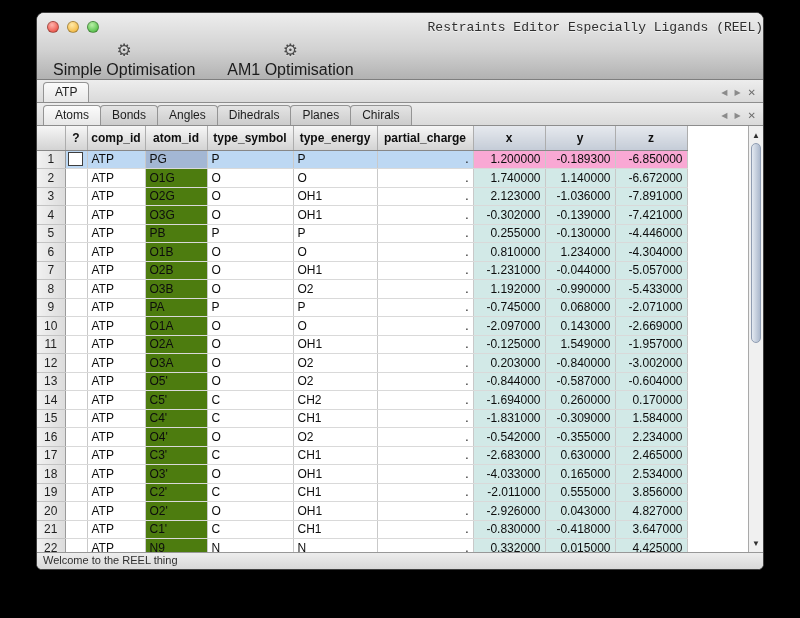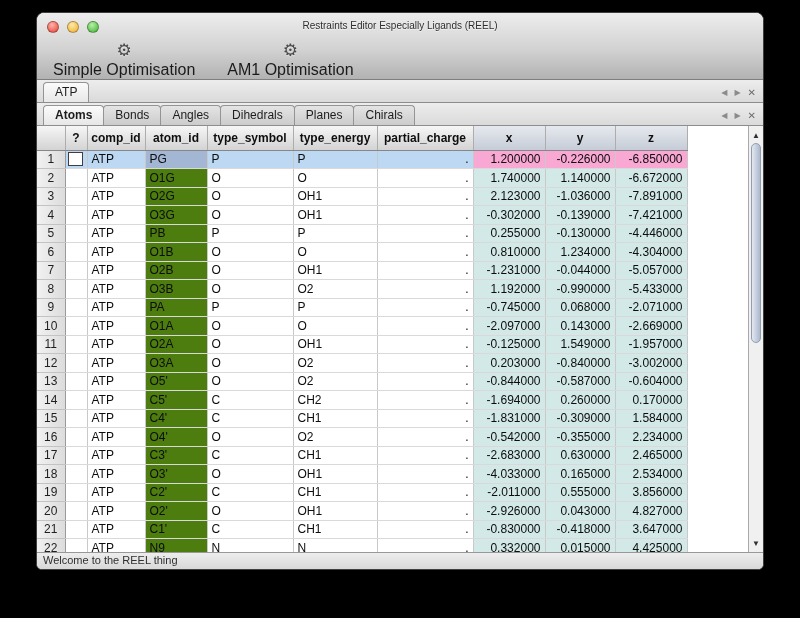--- a/index.html
+++ b/index.html
@@ -19,42 +19,42 @@
     background:linear-gradient(#ededed,#d2d2d2 55%,#b2b2b2);
     border-bottom:1px solid #7f7f7f;
   }
   .titlebar{height:26px;position:relative;}
   .traffic{position:absolute;left:10px;top:8px;display:flex;gap:8px;}
   .tl{width:12px;height:12px;border-radius:50%;box-sizing:border-box;border:1px solid rgba(0,0,0,.3);}
   .tl.red{background:radial-gradient(circle at 4px 3px,#ffb3ac,#ee6156 70%);}
   .tl.yellow{background:radial-gradient(circle at 4px 3px,#ffe9a8,#f5bf4f 70%);}
   .tl.green{background:radial-gradient(circle at 4px 3px,#b9f0a8,#61c554 70%);}
   .title{
-    position:absolute;left:0;right:0;top:7px;text-align:center;
-    font-size:10px;color:#2e2e2e;text-shadow:0 1px 0 rgba(255,255,255,.55);
+    position:absolute;left:0;right:0;top:7px;text-align:right;
+    font-size:13px;color:#2e2e2e;text-shadow:0 1px 0 rgba(255,255,255,.55);font-family:Liberation Mono, monospace;
   }
   .toolbar{display:flex;gap:16px;padding:2px 0 0 8px;}
   .tbitem{display:flex;flex-direction:column;align-items:center;padding:0 8px;cursor:default;}
   .gear{font-size:17px;line-height:19px;color:#4b4b4b;text-shadow:0 1px 0 rgba(255,255,255,.5);}
   .tblabel{font-size:16px;color:#1b1b1b;margin-top:1px;}
   
   .tabbar{
     flex:none;height:22px;background:linear-gradient(#ededed,#dadada);
     border-bottom:1px solid #8d8d8d;display:flex;align-items:flex-end;
     padding:0 6px 0 6px;position:relative;
   }
   .tabs{display:flex;align-items:flex-end;}
   .tab{
     height:20px;line-height:19px;padding:0 11px;font-size:12px;color:#1d1d1d;
     background:linear-gradient(#e4e4e4,#cccccc);
     border:1px solid #949494;border-bottom:none;border-radius:4px 4px 0 0;
     margin-right:-1px;box-sizing:border-box;white-space:nowrap;
   }
   .tab.active{background:linear-gradient(#fbfbfb,#e7e7e7);position:relative;z-index:2;}
-  .sectionbar .tab.active{font-weight:bold;}
+  .sectionbar .tab.active{font-weight:normal;}
   .tabctrl{margin-left:auto;display:flex;align-items:center;gap:7px;padding:0 1px 4px 0;color:#8b8b8b;}
   .tabctrl .arrow{font-size:8px;line-height:8px;}
   .tabctrl .x{font-size:10px;line-height:10px;color:#6d6d6d;}
   
   .table-area{flex:1;position:relative;background:#fff;overflow:hidden;}
   table{border-collapse:collapse;table-layout:fixed;width:650px;font-size:12px;}
   col.c0{width:28px}col.c1{width:22px}col.c2{width:58px}col.c3{width:62px}
   col.c4{width:86px}col.c5{width:84px}col.c6{width:96px}col.c7{width:72px}
   col.c8{width:70px}col.c9{width:72px}
   th,td{box-sizing:border-box;overflow:hidden;white-space:nowrap;}
@@ -191,21 +191,21 @@
             <th class="rn">1</th>
             <td class="qcol">
               <div class="qbox"></div>
             </td>
             <td>ATP</td>
             <td class="colA">PG</td>
             <td>P</td>
             <td>P</td>
             <td class="num">.</td>
             <td class="colXYZ num">1.200000</td>
-            <td class="colXYZ num">-0.226000</td>
+            <td class="colXYZ num">-0.189300</td>
             <td class="colXYZ num">-6.850000</td>
           </tr>
           <tr>
             <th class="rn">2</th>
             <td class="qcol"></td>
             <td>ATP</td>
             <td class="colA">O1G</td>
             <td>O</td>
             <td>O</td>
             <td class="num">.</td>

